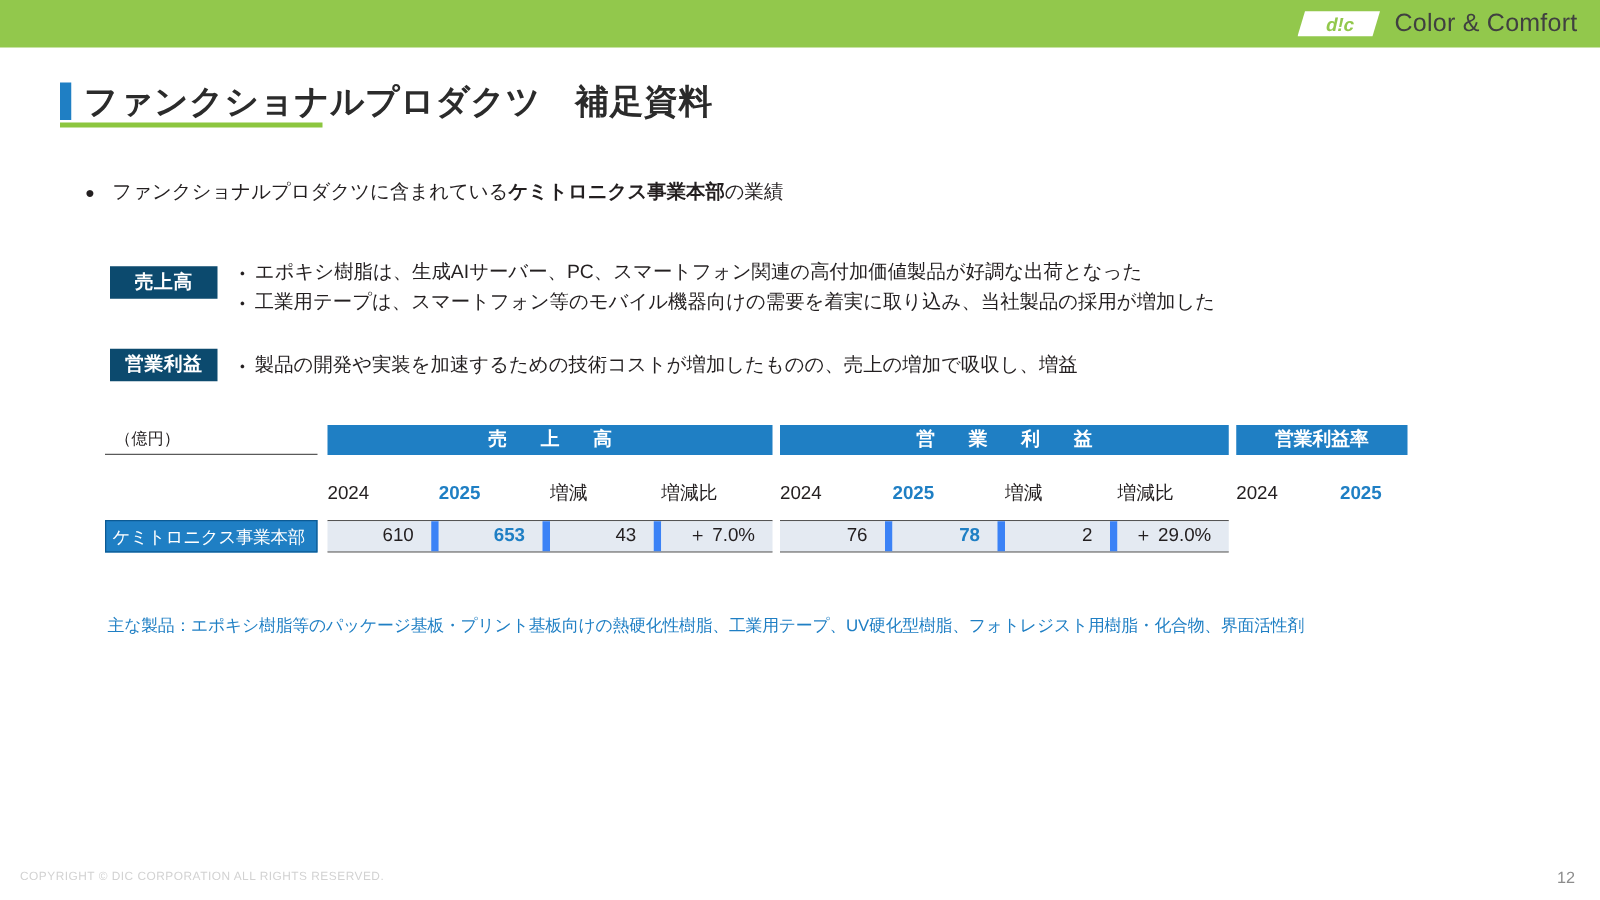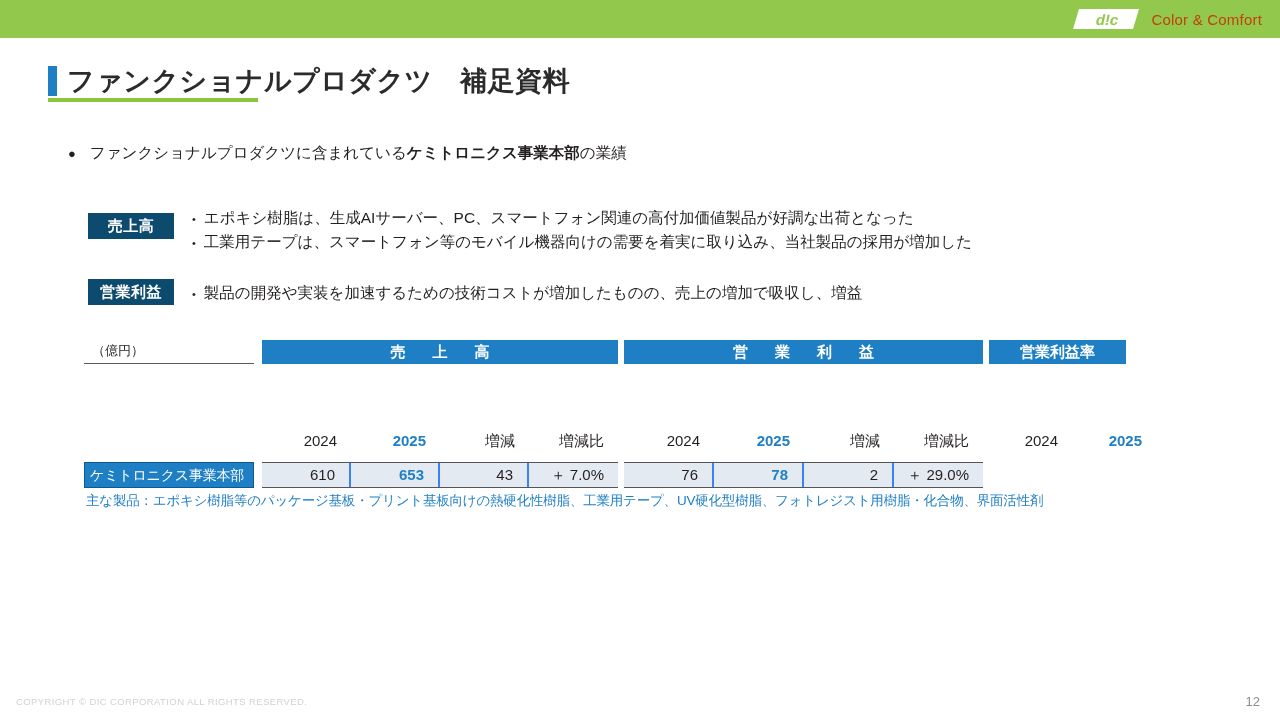--- a/index.html
+++ b/index.html
@@ -30,22 +30,22 @@
     display: flex;
     align-items: center;
     gap: 12px;
   }
   .logo-mark {
     position: relative;
     width: 66px; height: 24px;
   }
   .logo-mark svg { display: block; }
   .brand-tagline {
-    color: #c2410c;
-    font-size: 15px;
+    color: #404040;
+    font-size: 20px;
     letter-spacing: .2px;
     white-space: nowrap;
   }
 
   
   .title-row {
     position: absolute;
     left: 48px; top: 63px;
     display: flex;
     align-items: center;
@@ -142,26 +142,25 @@
     color: #231f20;
     padding-left: 8px;
     box-sizing: border-box;
     border-bottom: 1px solid #5a5a5a;
     height: 24px;
     line-height: 22px;
   }
 
   .sub-head {
     font-size: 15px;
-    text-align: right;
+    text-align: left;
     height: 46px;
     line-height: 62px;
     box-sizing: border-box;
     padding-right: 14px;
-    margin-top: 46px;
   }
   .sub-head.cur { color: #1f7fc4; font-weight: bold; }
 
   .data-row { margin-top: 6px; }
   .row-label {
     background: #1f7fc4;
     border: 1px solid #0c5a93;
     color: #ffffff;
     font-size: 14px;
     height: 26px;
@@ -178,21 +177,21 @@
     box-sizing: border-box;
   }
   .cell {
     background: #e4eaf2;
     height: 24px;
     line-height: 24px;
     font-size: 15px;
     text-align: right;
     box-sizing: border-box;
     padding-right: 14px;
-    border-right: 2px solid #3b82f6;
+    border-right: 6px solid #3b82f6;
   }
   .cell:last-child { border-right: none; }
   .cell.cur { color: #1f7fc4; font-weight: bold; }
 
   .spacer { background: transparent; }
 
   
   .footnote {
     position: absolute;
     left: 86px; top: 492px;

